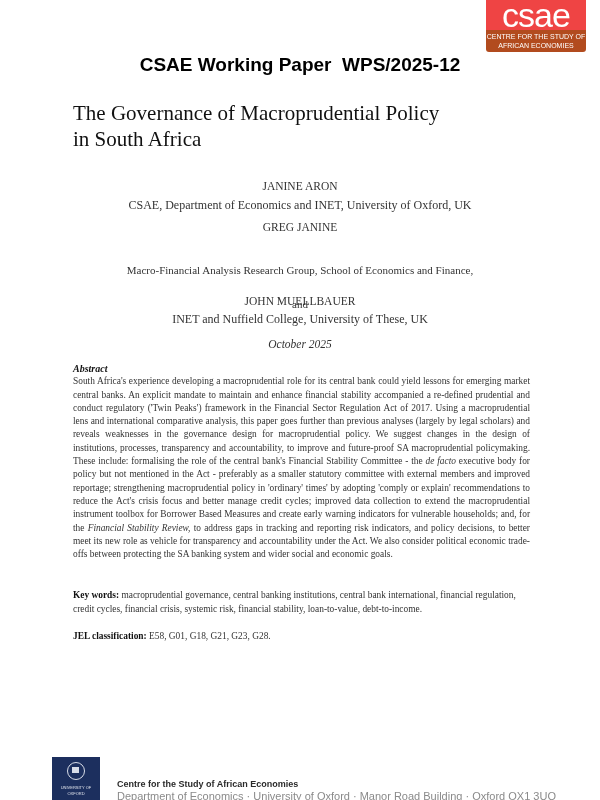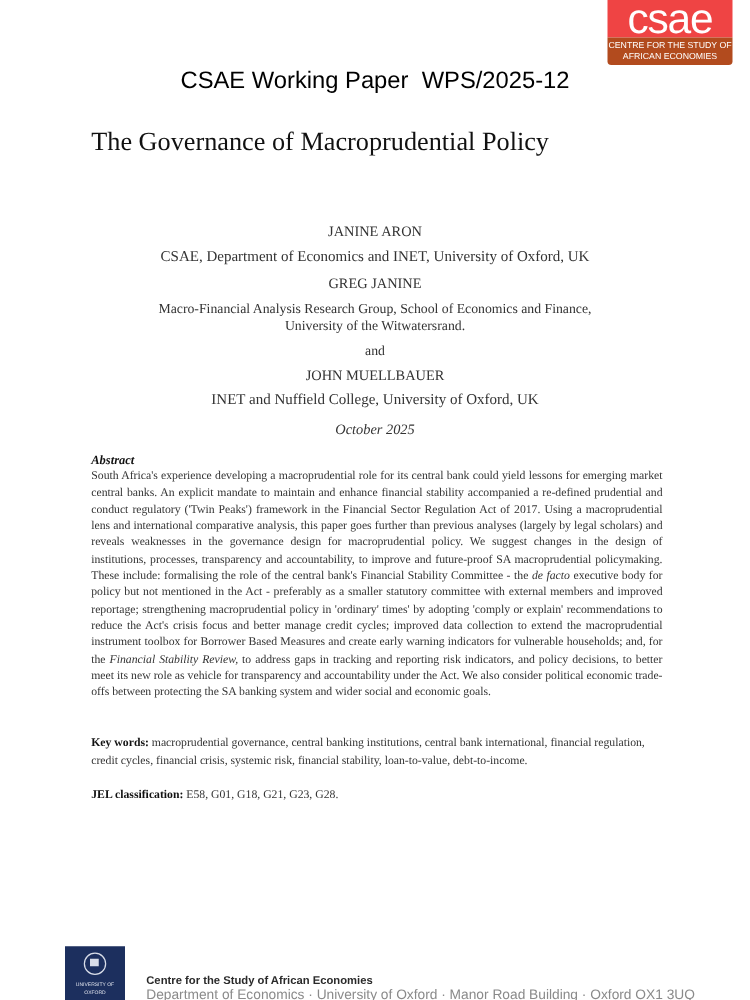--- a/index.html
+++ b/index.html
@@ -16,33 +16,33 @@
     font-family: "Liberation Sans", sans-serif; font-size: 34px; line-height: 30px;
     text-align: center; letter-spacing: -1px; overflow: hidden;
   }
   .csae-bottom {
     background: #b24b1e; height: 22px; color: #fff;
     font-family: "Liberation Sans", sans-serif; font-size: 7px; line-height: 9px;
     text-align: center; padding-top: 2px; box-sizing: border-box; border-radius: 0 0 3px 3px;
   }
   .wp-title {
     position: absolute; left: 0; width: 600px; top: 54px; text-align: center;
-    font-family: "Liberation Sans", sans-serif; font-weight: normal; font-size: 19px; color: #000;
+    font-family: "Liberation Sans", sans-serif; font-weight: bold; font-size: 19px; color: #000;
     white-space: pre;
   }
   .paper-title {
     position: absolute; left: 73px; top: 100px; width: 460px;
     font-size: 21px; line-height: 26px; color: #111;
   }
   .center-block {
     position: absolute; left: 60px; width: 480px; text-align: center; color: #333;
   }
   .author { font-size: 11.5px; }
   .affil { font-size: 12px; line-height: 15px; }
-  .affil-small { font-size: 11px; line-height: 14px; }
+  .affil-small { font-size: 11px; line-height: 14px; margin-top: 23px; }
   .date { font-style: italic; font-size: 11.5px; }
   .abstract {
     position: absolute; left: 73px; top: 362px; width: 457px;
     font-size: 9.4px; line-height: 13.3px; color: #333; text-align: justify;
   }
   .abstract-head { font-weight: bold; font-style: italic; color: #111; font-size: 10px; }
   .keywords {
     position: absolute; left: 73px; top: 589px; width: 457px;
     font-size: 9.4px; line-height: 13.5px; color: #333;
   }
@@ -82,35 +82,35 @@
   <div class="csae-bottom">
     <div>CENTRE FOR THE STUDY OF</div>
     <div>AFRICAN ECONOMIES</div>
   </div>
 </div>
 
 <div class="wp-title">CSAE Working Paper  WPS/2025-12</div>
 
 <div class="paper-title">
   <div>The Governance of Macroprudential Policy</div>
+  <div>in South Africa</div>
 </div>
 
 <div class="center-block author" style="top:180px;">JANINE ARON</div>
 <div class="center-block affil" style="top:198px;">CSAE, Department of Economics and INET, University of Oxford, UK</div>
 
 <div class="center-block author" style="top:221px;">GREG JANINE</div>
 <div class="center-block affil-small" style="top:240px;">
   <div>Macro-Financial Analysis Research Group, School of Economics and Finance,</div>
-  <div>University of the Witwatersrand.</div>
 </div>
 
 <div class="center-block affil-small" style="top:274px;">and</div>
 
 <div class="center-block author" style="top:295px;">JOHN MUELLBAUER</div>
-<div class="center-block affil" style="top:312px;">INET and Nuffield College, University of Oxford, UK</div>
+<div class="center-block affil" style="top:312px;">INET and Nuffield College, University of These, UK</div>
 
 <div class="center-block date" style="top:338px;">October 2025</div>
 
 <div class="abstract">
   <div class="abstract-head">Abstract</div>
   <div><span>South Africa's experience developing a macroprudential role for its central bank could yield lessons for emerging market central banks. An explicit mandate to maintain and enhance financial stability accompanied a re-defined prudential and conduct regulatory ('Twin Peaks') framework in the Financial Sector Regulation Act of 2017. Using a macroprudential lens and international comparative analysis, this paper goes further than previous analyses (largely by legal scholars) and reveals weaknesses in the governance design for macroprudential policy. We suggest changes in the design of institutions, processes, transparency and accountability, to improve and future-proof SA macroprudential policymaking. These include: formalising the role of the central bank's Financial Stability Committee - the </span><i>de facto</i><span> executive body for policy but not mentioned in the Act - preferably as a smaller statutory committee with external members and improved reportage; strengthening macroprudential policy in 'ordinary' times' by adopting 'comply or explain' recommendations to reduce the Act's crisis focus and better manage credit cycles; improved data collection to extend the macroprudential instrument toolbox for Borrower Based Measures and create early warning indicators for vulnerable households; and, for the </span><i>Financial Stability Review,</i><span> to address gaps in tracking and reporting risk indicators, and policy decisions, to better meet its new role as vehicle for transparency and accountability under the Act. We also consider political economic trade-offs between protecting the SA banking system and wider social and economic goals.</span></div>
 </div>
 
 <div class="keywords"><span class="label-bold">Key words:</span><span> macroprudential governance, central banking institutions, central bank international, financial regulation, credit cycles, financial crisis, systemic risk, financial stability, loan-to-value, debt-to-income.</span></div>
 

